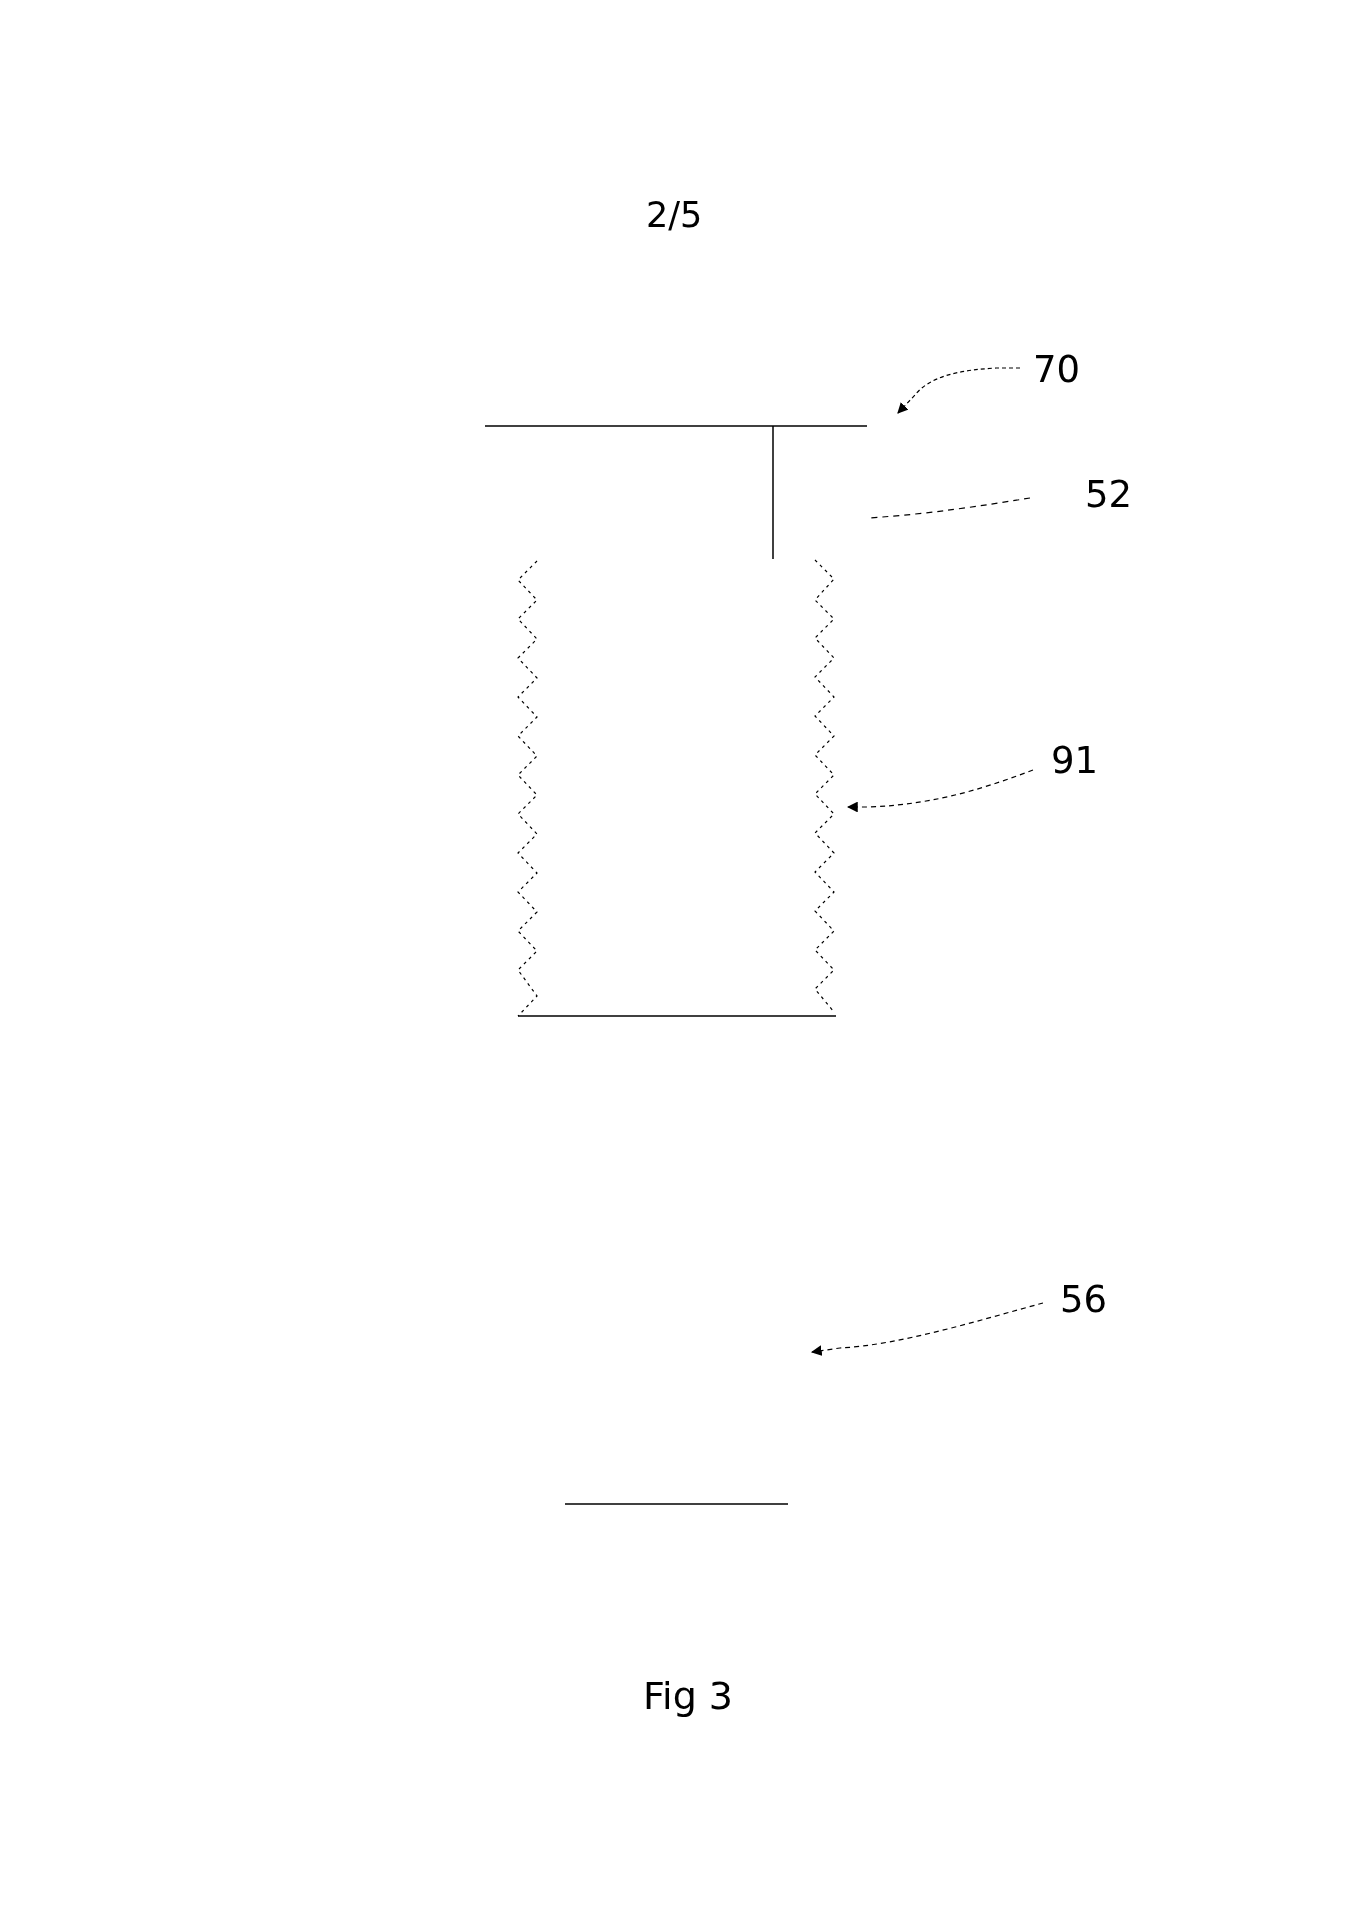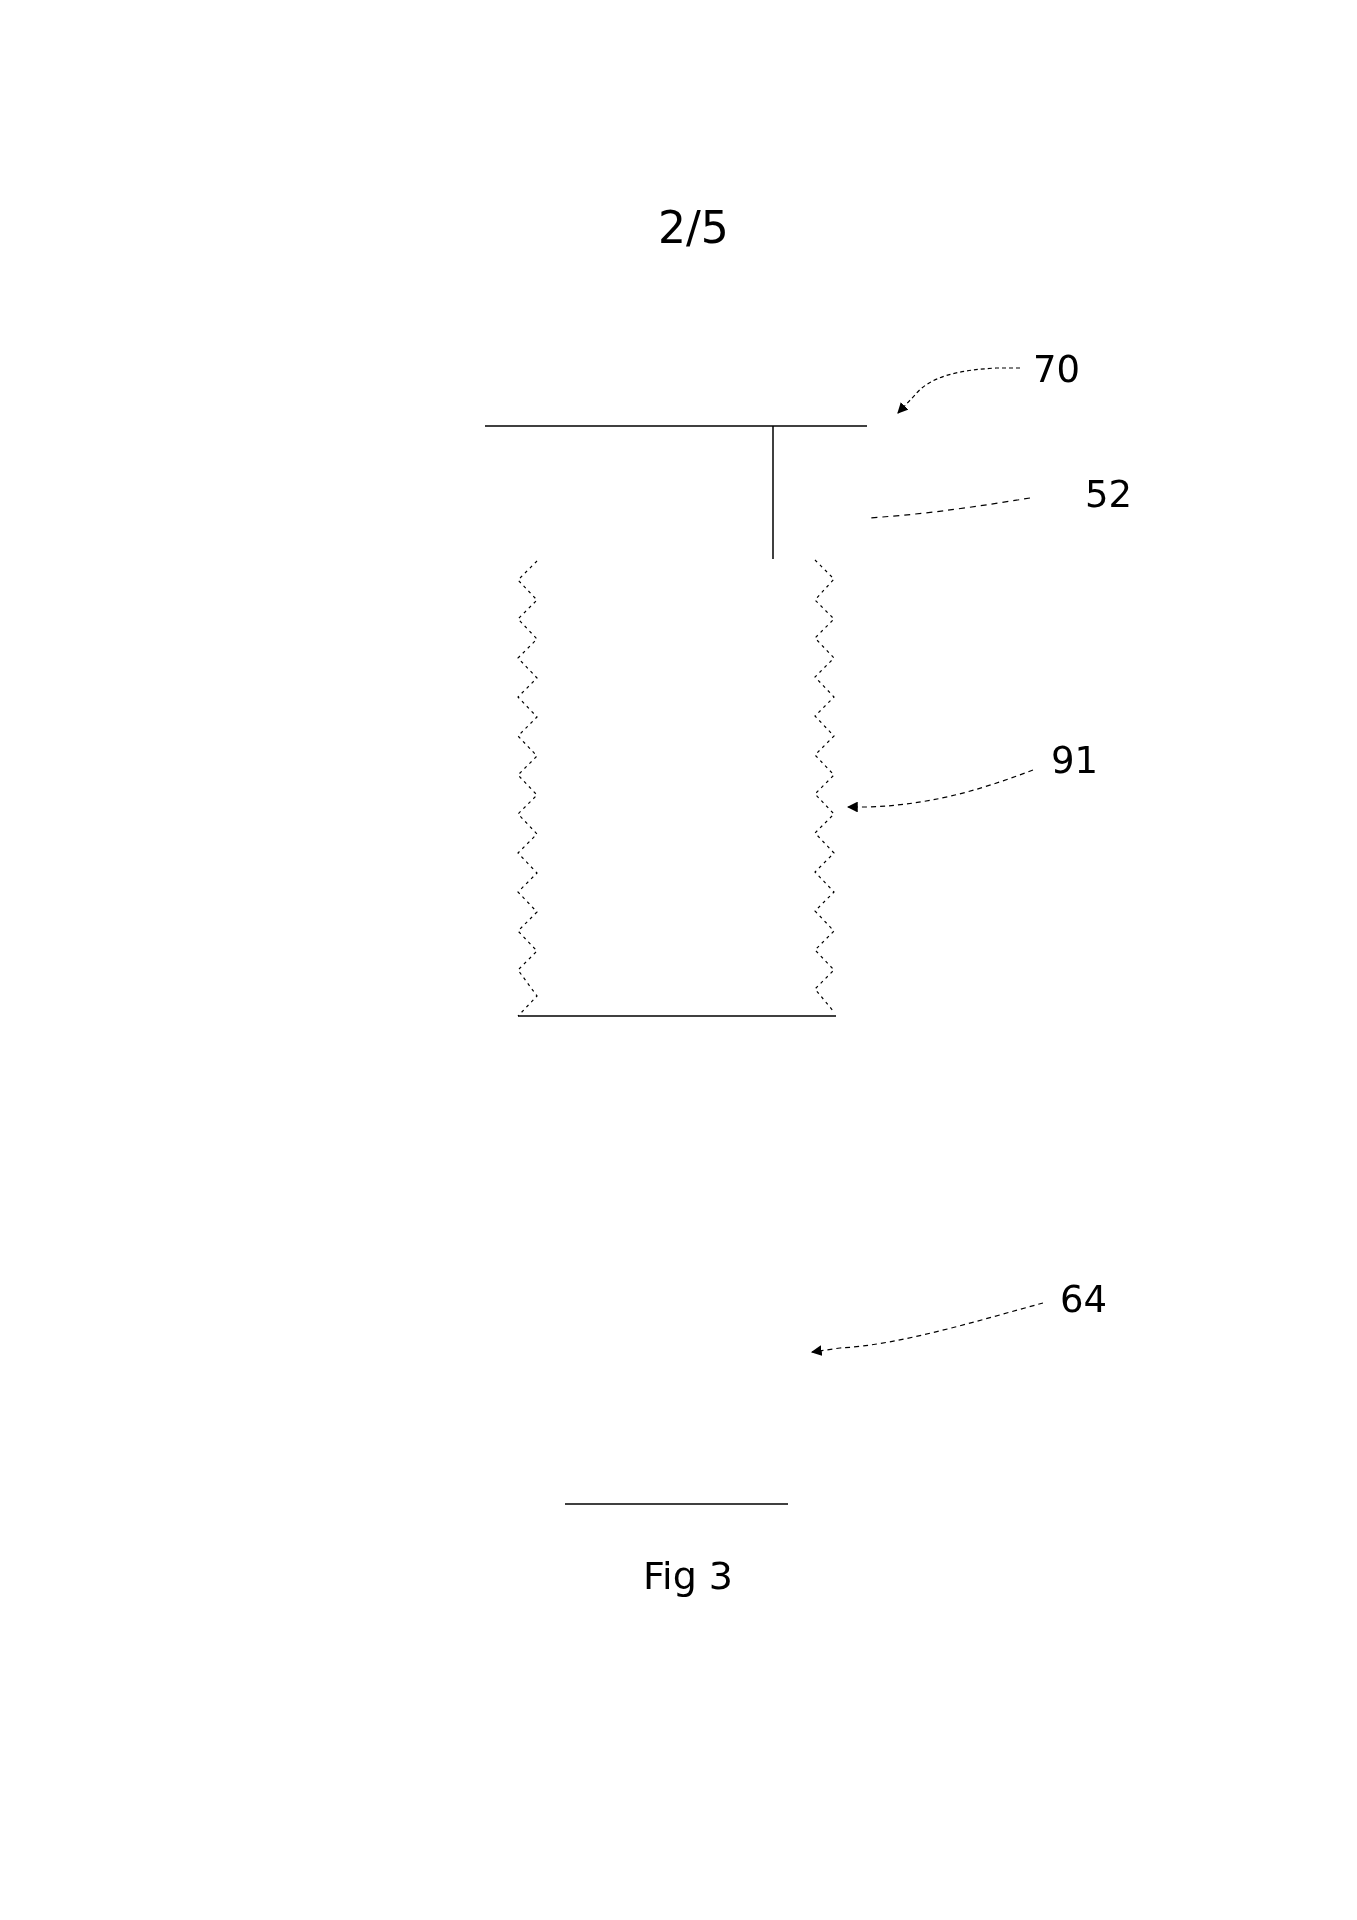--- a/index.html
+++ b/index.html
@@ -1,25 +1,25 @@
 <!DOCTYPE html>
 <html><head>
 <meta charset="utf-8">
 <style>
   html, body { margin: 0; padding: 0; background: #ffffff; }
   body { width: 1357px; height: 1920px; position: relative; overflow: hidden;
          font-family: "DejaVu Sans", sans-serif; color: #000; }
   .label { position: absolute; font-family: "DejaVu Sans", sans-serif; color: #000; line-height: 1; white-space: nowrap; }
-  .page-num { left: 646px; top: 206px; font-size: 44px; margin-left: 12px; }
+  .page-num { left: 646px; top: 198px; font-size: 35px; }
   .ref { font-size: 37px; }
   .ref-50 { left: 1033px; top: 351px; }
   .ref-52 { left: 1041px; top: 476px; margin-left: 44px; }
   .ref-54 { left: 1051px; top: 742px; }
   .ref-56 { left: 1060px; top: 1281px; }
-  .caption { left: 643px; top: 1557px; font-size: 38px; }
+  .caption { left: 643px; top: 1677px; font-size: 38px; }
   svg.drawing { position: absolute; left: 0; top: 0; }
 </style>
 </head>
 <body>
 
 <div class="label page-num">2/5</div>
 
 <svg class="drawing" width="1357" height="1920" viewBox="0 0 1357 1920">
   <defs>
     <marker id="arrowhead" viewBox="0 0 10 10" refX="9" refY="5" markerWidth="9" markerHeight="9" orient="auto-start-reverse">
@@ -44,15 +44,15 @@
   <path d="M1030,498 C980,506 930,514 868,518" fill="none" stroke="#000" stroke-width="1.2" stroke-dasharray="6,5"></path>
 
   <path d="M1033,770 C990,786 940,804 870,807 L848,807" fill="none" stroke="#000" stroke-width="1.2" stroke-dasharray="5,4" marker-end="url(#arrowhead)"></path>
 
   <path d="M1043,1303 C980,1320 900,1345 840,1348 L812,1352" fill="none" stroke="#000" stroke-width="1.2" stroke-dasharray="5,4" marker-end="url(#arrowhead)"></path>
 </svg>
 
 <div class="label ref ref-50">70</div>
 <div class="label ref ref-52">52</div>
 <div class="label ref ref-54">91</div>
-<div class="label ref ref-56">64</div>
+<div class="label ref ref-56">56</div>
 
 <div class="label caption">Fig 3</div>
 
 </body></html>

